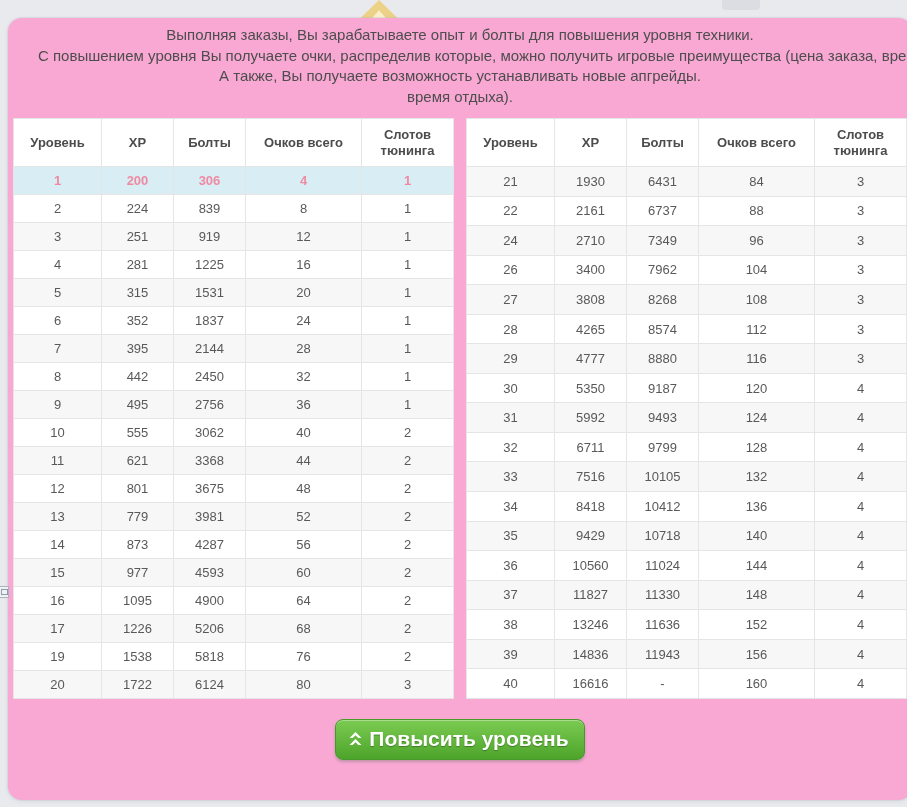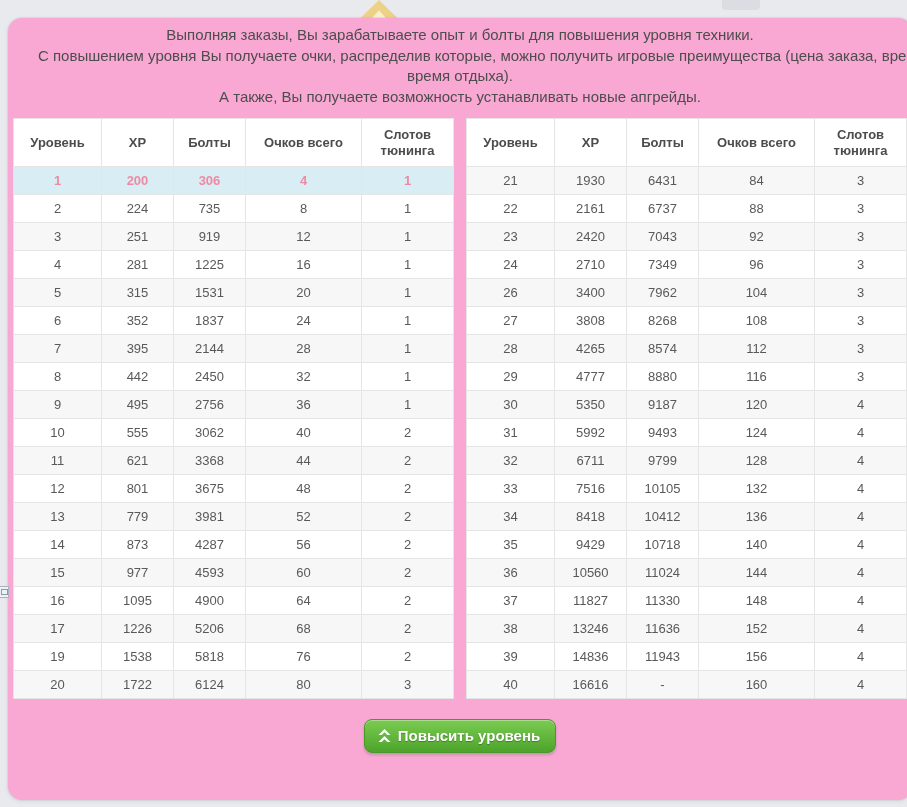--- a/index.html
+++ b/index.html
@@ -67,21 +67,21 @@
   tbody tr:nth-child(even){background:#ffffff;}
   tbody tr.hl{background:#d9edf5;}
   tbody tr.hl td{color:#ef8aa3;font-weight:bold;}
 
   .btn-wrap{display:flex;justify-content:center;margin-top:20px;}
   .btn{
     display:inline-flex;align-items:center;gap:7px;
     background:linear-gradient(#7bcb52,#4da42a);
     border:1px solid #49992a;border-radius:8px;
     padding:7px 15px 8px 13px;cursor:pointer;
-    color:#ffffff;font-weight:bold;font-size:15px;
+    color:#ffffff;font-weight:bold;font-size:21px;
     font-family:"Liberation Sans", sans-serif;
     text-shadow:0 1px 1px rgba(0,0,0,.3);
     box-shadow:0 2px 3px rgba(90,110,90,.35), inset 0 1px 0 rgba(255,255,255,.35);
   }
   .btn svg{display:block;}
 </style>
 </head>
 <body>
 
 <div class="bg-arrow">
@@ -89,22 +89,22 @@
   <div class="outline"></div>
 </div>
 <div class="bg-chip"></div>
 <div class="edge-icon"></div>
 
 <div class="panel">
 
   <div class="intro">
     <div>Выполняя заказы, Вы зарабатываете опыт и болты для повышения уровня техники.</div>
     <div>С повышением уровня Вы получаете очки, распределив которые, можно получить игровые преимущества (цена заказа, время выполнения,</div>
+    <div>А также, Вы получаете возможность устанавливать новые апгрейды.</div>
     <div>время отдыха).</div>
-    <div>А также, Вы получаете возможность устанавливать новые апгрейды.</div>
   </div>
 
   <div class="tables">
 
     <table>
       <colgroup>
           <col class="c1">
           <col class="c2">
           <col class="c3">
           <col class="c4">
@@ -123,21 +123,21 @@
           <tr class="hl">
             <td>1</td>
             <td>200</td>
             <td>306</td>
             <td>4</td>
             <td>1</td>
           </tr>
           <tr>
             <td>2</td>
             <td>224</td>
-            <td>735</td>
+            <td>839</td>
             <td>8</td>
             <td>1</td>
           </tr>
           <tr>
             <td>3</td>
             <td>251</td>
             <td>919</td>
             <td>12</td>
             <td>1</td>
           </tr>
@@ -282,27 +282,20 @@
             <td>3</td>
           </tr>
           <tr>
             <td>22</td>
             <td>2161</td>
             <td>6737</td>
             <td>88</td>
             <td>3</td>
           </tr>
           <tr>
-            <td>23</td>
-            <td>2420</td>
-            <td>7043</td>
-            <td>92</td>
-            <td>3</td>
-          </tr>
-          <tr>
             <td>24</td>
             <td>2710</td>
             <td>7349</td>
             <td>96</td>
             <td>3</td>
           </tr>
           <tr>
             <td>26</td>
             <td>3400</td>
             <td>7962</td>

